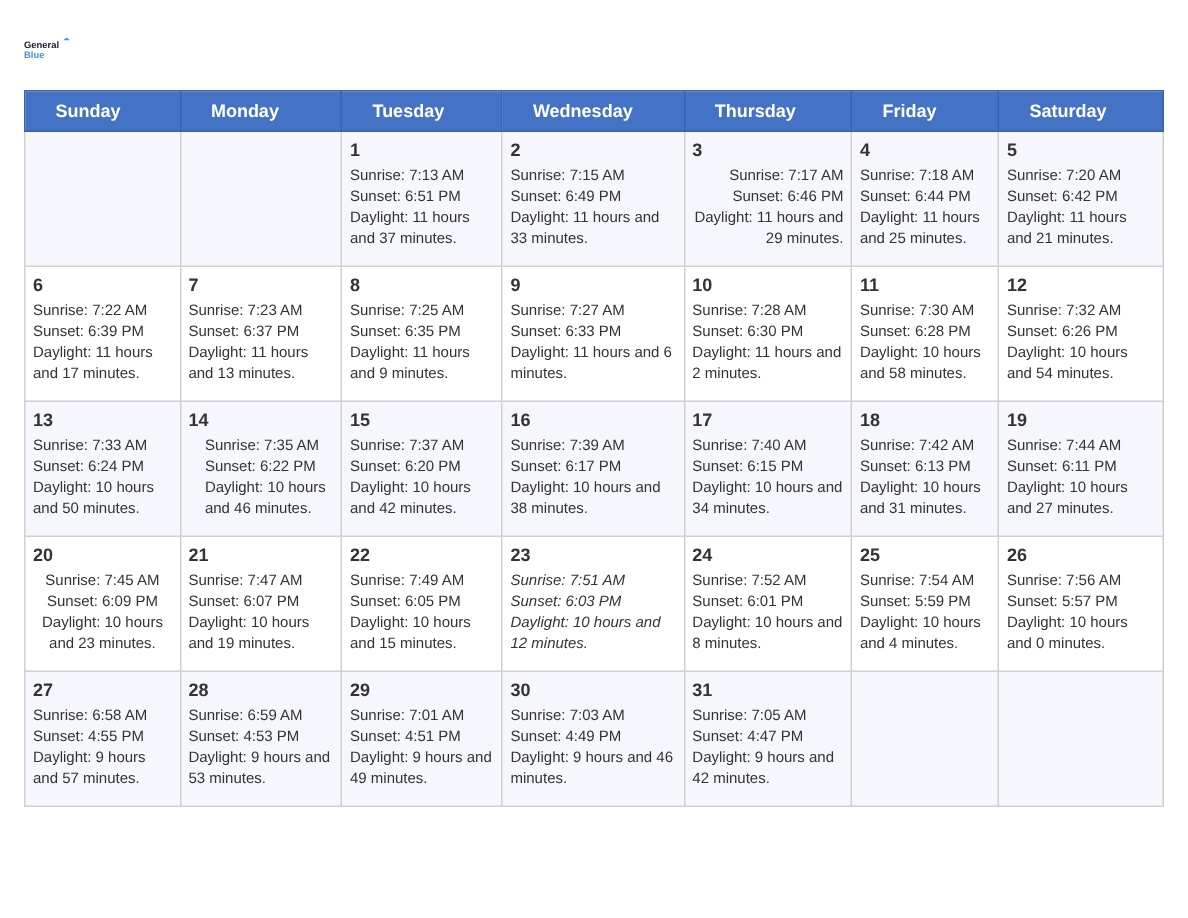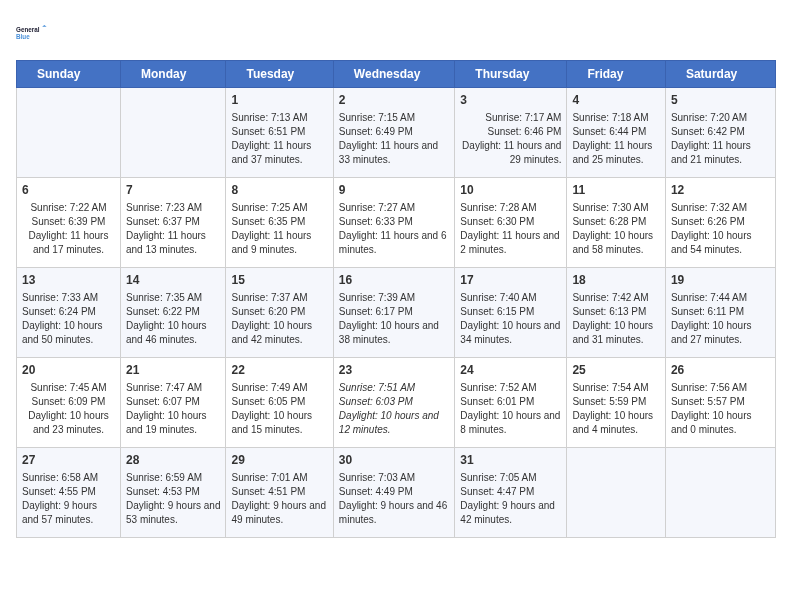--- a/index.html
+++ b/index.html
@@ -137,21 +137,21 @@
         <td>
           <span class="day-num">5</span>
           <div class="cell-content" style="white-space: pre-line;">Sunrise: 7:20 AM
 Sunset: 6:42 PM
 Daylight: 11 hours and 21 minutes.</div>
         </td>
       </tr>
       <tr>
         <td>
           <span class="day-num">6</span>
-          <div class="cell-content" style="white-space: pre-line; text-align: center;">Sunrise: 7:22 AM
+          <div class="cell-content" style="white-space: pre-line;">Sunrise: 7:22 AM
 Sunset: 6:39 PM
 Daylight: 11 hours and 17 minutes.</div>
         </td>
         <td>
           <span class="day-num">7</span>
           <div class="cell-content" style="white-space: pre-line;">Sunrise: 7:23 AM
 Sunset: 6:37 PM
 Daylight: 11 hours and 13 minutes.</div>
         </td>
         <td>
@@ -187,21 +187,21 @@
       </tr>
       <tr>
         <td>
           <span class="day-num">13</span>
           <div class="cell-content" style="white-space: pre-line;">Sunrise: 7:33 AM
 Sunset: 6:24 PM
 Daylight: 10 hours and 50 minutes.</div>
         </td>
         <td>
           <span class="day-num">14</span>
-          <div class="cell-content" style="white-space: pre-line;">Sunrise: 7:35 AM
+          <div class="cell-content" style="white-space: pre-line; margin-left: 11px;">Sunrise: 7:35 AM
 Sunset: 6:22 PM
 Daylight: 10 hours and 46 minutes.</div>
         </td>
         <td>
           <span class="day-num">15</span>
           <div class="cell-content" style="white-space: pre-line;">Sunrise: 7:37 AM
 Sunset: 6:20 PM
 Daylight: 10 hours and 42 minutes.</div>
         </td>
         <td>

